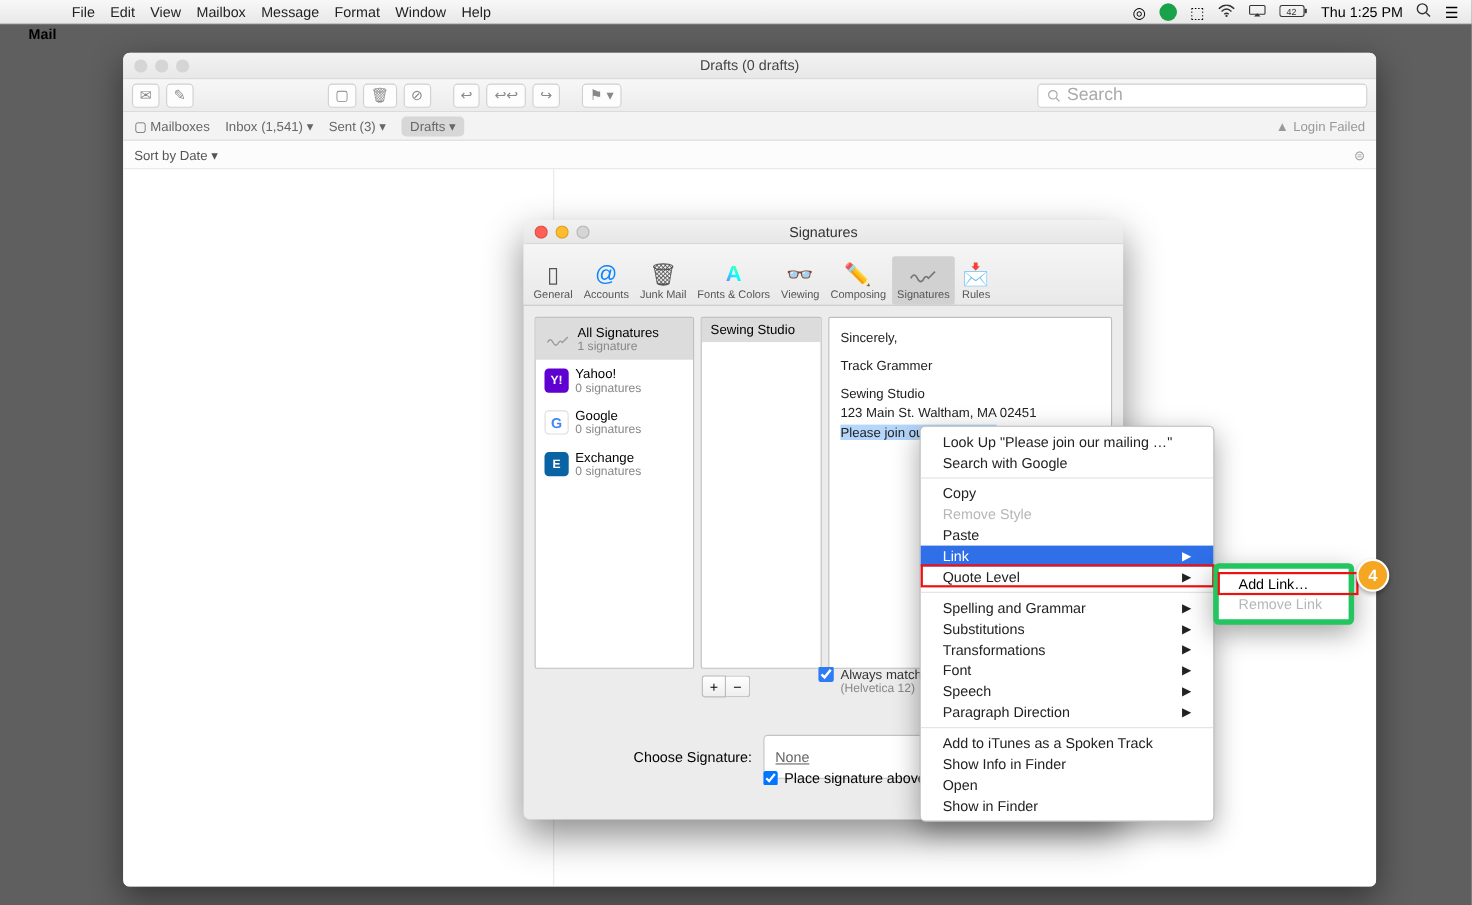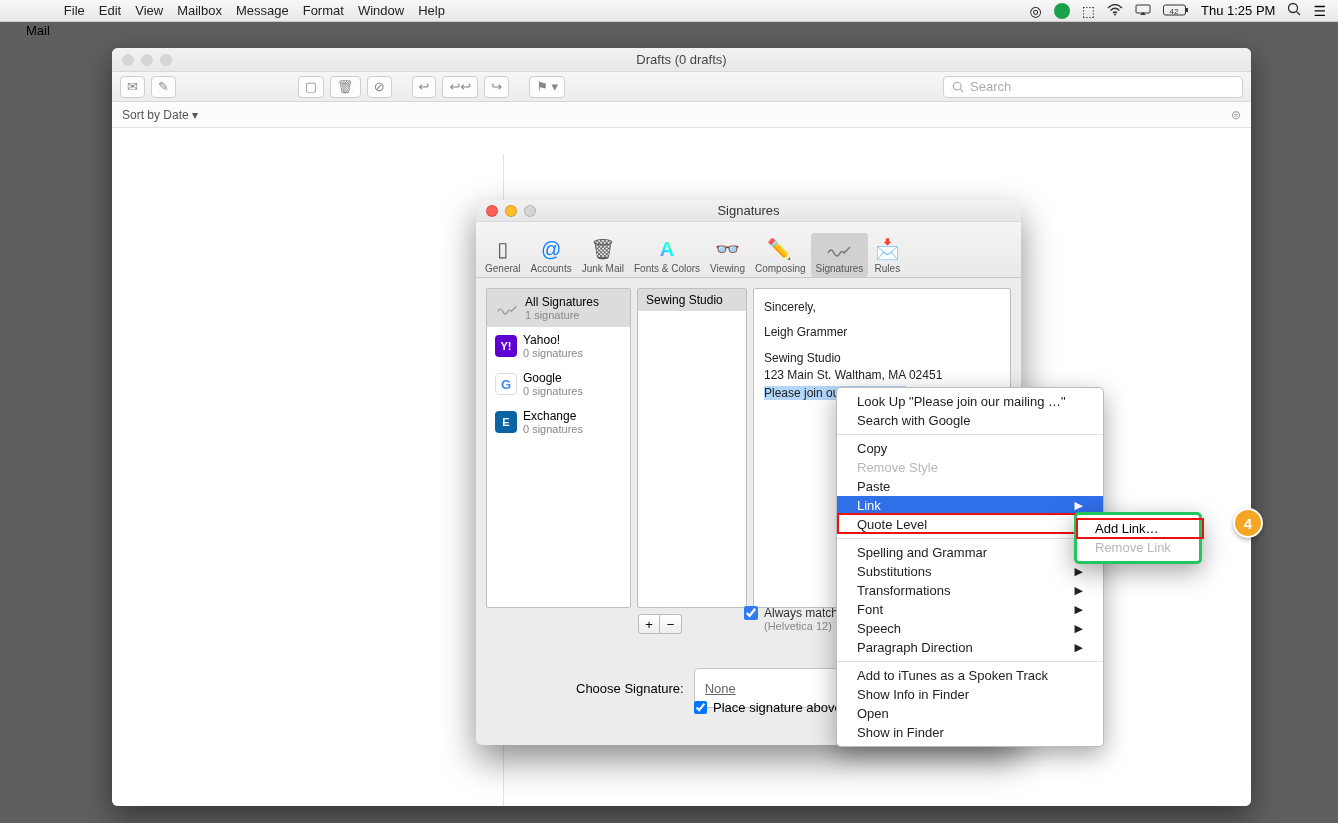--- a/index.html
+++ b/index.html
@@ -1,34 +1,34 @@
 <!DOCTYPE html>
 <html><head>
 <meta charset="utf-8">
 <style>
 * { margin: 0; padding: 0; box-sizing: border-box; font-family: -apple-system, BlinkMacSystemFont, "Helvetica Neue", sans-serif; }
 body { background: #5f5f5f; width: 1338px; height: 823px; position: relative; overflow: hidden; }
 
 
 .menubar { position: absolute; top: 0; left: 0; right: 0; height: 22px; background: linear-gradient(#f8f8f8, #e8e8e8); display: flex; align-items: center; padding: 0 12px; font-size: 13px; border-bottom: 1px solid #ccc; }
 .menubar .apple { font-size: 15px; margin-right: 14px; }
-.menubar .app { font-weight: normal; margin-right: 14px; margin-top: 40px; }
+.menubar .app { font-weight: bold; margin-right: 14px; margin-top: 40px; }
 .menubar .mi { margin-right: 14px; color: #222; }
 .menubar .right { margin-left: auto; display: flex; align-items: center; gap: 12px; font-size: 13px; }
 .menubar .right .ico { font-size: 14px; }
 .green-circle { width: 16px; height: 16px; border-radius: 50%; background: #1aa24a; display:inline-block; }
 
 
 .mailwin { position: absolute; left: 112px; top: 48px; width: 1139px; height: 758px; background: #fff; border-radius: 6px; box-shadow: 0 10px 30px rgba(0,0,0,0.45); overflow: hidden; }
 .titlebar { height: 24px; background: linear-gradient(#f2f2f2,#e8e8e8); display:flex; align-items:center; justify-content:center; font-size:13px; color:#444; position:relative; border-bottom:1px solid #d8d8d8;text-align:right;}
 .traffic { position:absolute; left:10px; top:6px; display:flex; gap:7px; }
 .traffic span { width:12px; height:12px; border-radius:50%; background:#d5d5d5; display:inline-block; }
 .toolbar { height: 30px; background: linear-gradient(#f7f7f7,#ececec); border-bottom:1px solid #d8d8d8; display:flex; align-items:center; padding: 0 8px; gap:6px;}
 .tbtn { border:1px solid #cfcfcf; background:#fdfdfd; border-radius:4px; height:22px; display:flex; align-items:center; justify-content:center; padding:0 6px; color:#888; font-size:13px;}
-.tsearch { margin-left:auto; width:300px; height:22px; border:1px solid #d0d0d0; border-radius:4px; background:#fff; display:flex; align-items:center; padding:0 8px; color:#aaa; font-size:13px; gap:6px;}
+.tsearch { margin-left:auto; width:300px; height:22px; border:1px solid #d0d0d0; border-radius:4px; background:#fff; display:flex; align-items:center; padding:0 8px; color:#aaa; font-size:16px; gap:6px;}
 .favbar { height:26px; background:#f3f3f3; border-bottom:1px solid #d8d8d8; display:flex; align-items:center; padding:0 10px; gap:14px; font-size:12px; color:#666;}
 .favbar .chip { padding:2px 8px; border-radius:4px; }
 .favbar .chip.active { background:#d7d7d7; }
 .favbar .loginfailed { margin-left:auto; color:#999; display:flex; align-items:center; gap:4px;}
 .sortbar { height:26px; border-bottom:1px solid #e2e2e2; display:flex; align-items:center; padding:0 10px; font-size:12px; color:#555; background:#fcfcfc; position:relative;}
 .sortbar .filter { margin-left:auto; color:#999;}
 .content { position:absolute; top:106px; left:0; right:0; bottom:0; display:flex;}
 .msglist { width: 392px; border-right:1px solid #e2e2e2; background:#fff;}
 .msgview { flex:1; background:#fff;}
 
@@ -69,21 +69,21 @@
 
 .ctxmenu { position:absolute; left:836px; top:387px; width:268px; background:#fff; border:1px solid #bcbcbc; border-radius:5px; box-shadow:0 8px 24px rgba(0,0,0,0.35); padding:4px 0; z-index:10; font-size:13px; color:#222;}
 .ctxmenu .sep { height:1px; background:#e1e1e1; margin:4px 0;}
 .ctxmenu .mrow { padding:2px 20px; display:flex; align-items:center; position:relative;}
 .ctxmenu .mrow.disabled { color:#b7b7b7;}
 .ctxmenu .mrow.hl { background:#2f6fe8; color:#fff;}
 .ctxmenu .mrow .arrow { margin-left:auto; font-size:11px;}
 .ctxmenu .redbox1 { position:absolute; left:0px; top:125px; width:267px; height:21px; border:2px solid #e11; pointer-events:none;}
 
 
-.submenu { position:absolute; left:1074px; top:512px; width:128px; background:#fff; border:3px solid #22c55e; border-radius:5px; box-shadow:0 8px 24px rgba(0,0,0,0.35); padding:4px 0; z-index:11; font-size:13px;}
+.submenu { position:absolute; left:1103px; top:512px; width:128px; background:#fff; border:5px solid #22c55e; border-radius:5px; box-shadow:0 8px 24px rgba(0,0,0,0.35); padding:4px 0; z-index:11; font-size:13px;}
 .submenu .mrow { padding:2px 18px;}
 .submenu .redbox2 { position:absolute; left:-1px; top:3px; width:128px; height:21px; border:2px solid #e11; pointer-events:none;}
 
 
 .badge { position:absolute; left:1233px; top:508px; width:30px; height:30px; border-radius:50%; background:#f5a623; border:2px solid #fff; display:flex; align-items:center; justify-content:center; color:#fff; font-weight:bold; font-size:15px; z-index:12; box-shadow:0 2px 4px rgba(0,0,0,0.3);}
 
 
 .sigicon{color:#888;}
 </style>
 </head>
@@ -157,20 +157,27 @@
     <div style="width:8px"></div>
     <div class="tbtn">⚑ ▾</div>
     <div class="tsearch">
       <svg width="12" height="12" viewBox="0 0 14 14">
           <circle cx="6" cy="6" r="4.5" stroke="#aaa" stroke-width="1.3" fill="none"></circle>
           <line x1="9.5" y1="9.5" x2="13" y2="13" stroke="#aaa" stroke-width="1.3"></line>
         </svg>
       <span>Search</span>
     </div>
   </div>
+  <div class="favbar">
+    <span>▢ <span>Mailboxes</span></span>
+    <span><span>Inbox (1,541)</span> ▾</span>
+    <span><span>Sent (3)</span> ▾</span>
+    <span class="chip active"><span>Drafts</span> ▾</span>
+    <span class="loginfailed">▲ <span>Login Failed</span></span>
+  </div>
   <div class="sortbar">
     <span><span>Sort by Date</span> ▾</span>
     <span class="filter">⊜</span>
   </div>
   <div class="content">
     <div class="msglist"></div>
     <div class="msgview"></div>
   </div>
 </div>
 
@@ -257,21 +264,21 @@
             </div>
         </div>
       </div>
       <div class="col col2">
         <div class="signame">Sewing Studio</div>
       </div>
       <div class="col col3">
         <div class="sigcontent">
           <div>Sincerely,</div>
           <div style="height:8px"></div>
-          <div>Leigh Grammer</div>
+          <div>Track Grammer</div>
           <div style="height:8px"></div>
           <div>Sewing Studio</div>
           <div>123 Main St. Waltham, MA 02451</div>
           <div><span class="sel">Please join our mailing list!</span></div>
         </div>
       </div>
     </div>
     <div class="addremove" style="margin-left:152px">
       <div class="ab">+</div>
       <div class="ab">−</div>

